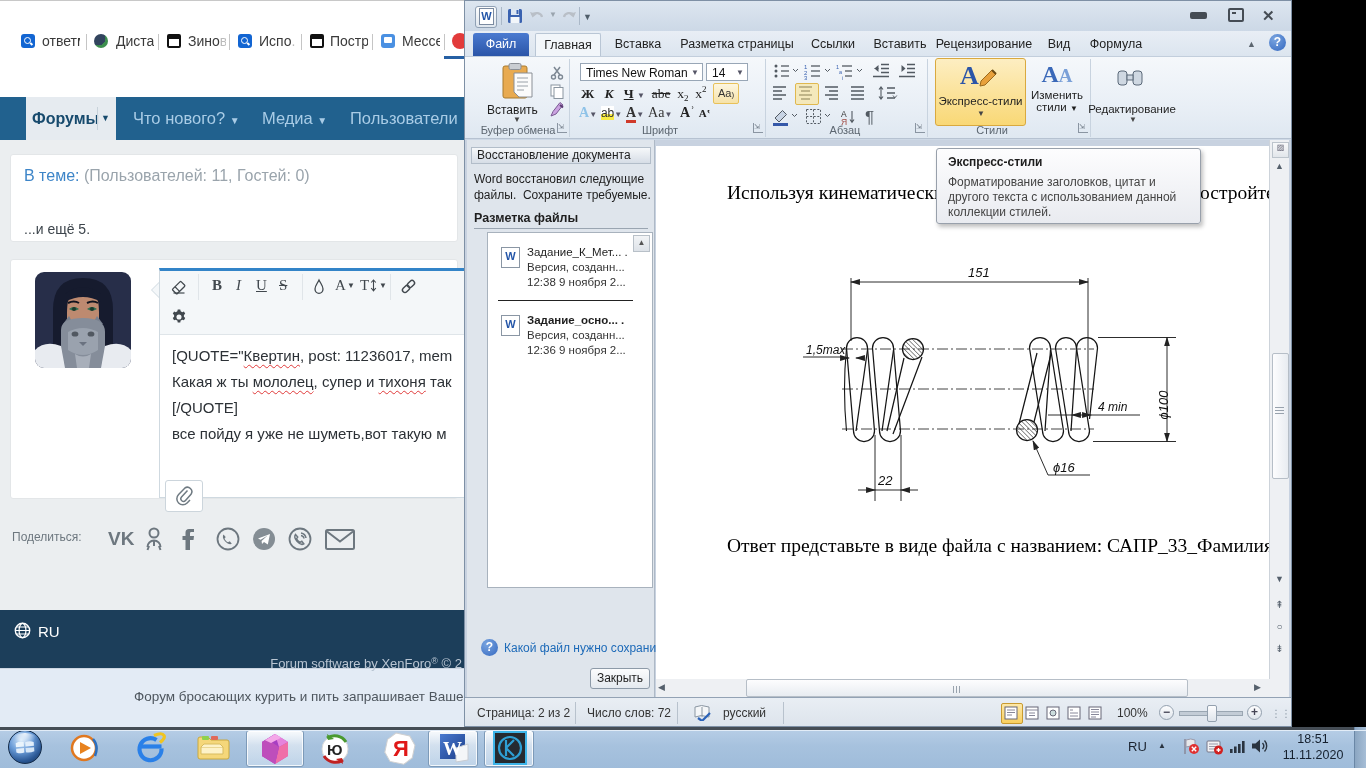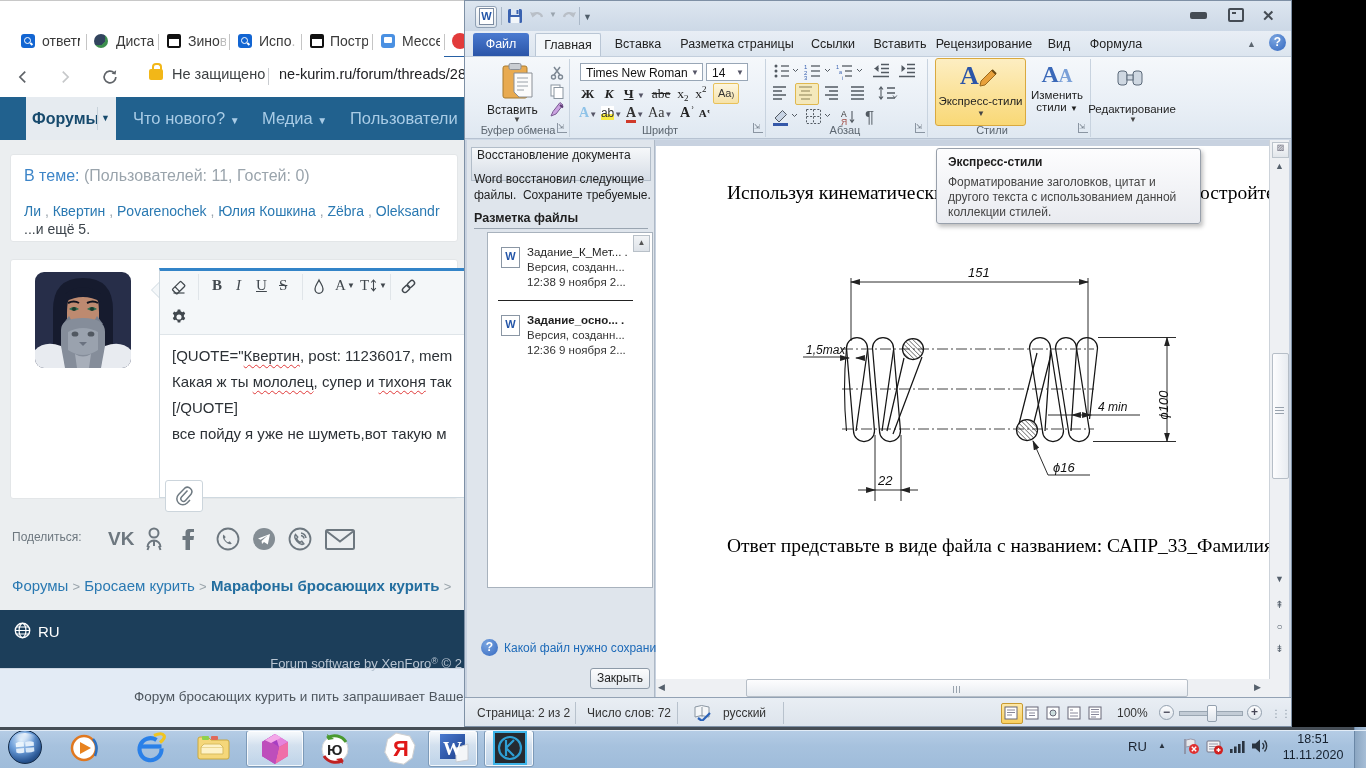--- a/index.html
+++ b/index.html
@@ -73,50 +73,32 @@
   <div class="tabsep" style="left:301px;"></div>
   <div class="fav favw" style="left:310px;"></div>
       <div class="tab" style="left:330px;">Постр</div>
   <div class="tabsep" style="left:372px;"></div>
   <div class="fav favm" style="left:381px;"></div>
       <div class="tab" style="left:402px;">Мессе</div>
   <div class="tabsep" style="left:444px;"></div>
   <div class="fav" style="left:452px;width:16px;height:16px;border-radius:50%;background:#e23b3b;top:32px;"></div>
   <div style="position:absolute;left:444px;top:55px;width:22px;height:3px;background:#2660a4;"></div>
  </div>
- <div id="addr">
-  <svg style="position:absolute;left:15px;top:12px;" width="16" height="16" viewBox="0 0 18 18">
-        <path d="M11.5 3 L5.5 9 L11.5 15" stroke="#5f6368" stroke-width="1.9" fill="none"></path>
-      </svg>
-  <svg style="position:absolute;left:57px;top:12px;" width="16" height="16" viewBox="0 0 18 18">
-        <path d="M6.5 3 L12.5 9 L6.5 15" stroke="#c6c8ca" stroke-width="1.9" fill="none"></path>
-      </svg>
-  <svg style="position:absolute;left:101px;top:11px;" width="18" height="18" viewBox="0 0 20 20">
-        <path d="M16.5 10 a6.5 6.5 0 1 1 -1.9-4.6" stroke="#5f6368" stroke-width="1.9" fill="none"></path>
-        <path d="M16.8 2.5 L16.3 7.2 L11.8 6.4 Z" fill="#5f6368"></path>
-      </svg>
-  <div style="position:absolute;left:149px;top:12px;width:14px;height:11px;background:#f2b718;border-radius:2px;"></div>
-  <div style="position:absolute;left:152px;top:6px;width:6px;height:7px;border:2px solid #f2b718;border-bottom:none;border-radius:4px 4px 0 0;"></div>
-  <div style="position:absolute;left:172px;top:9px;font-size:14.5px;color:#3c4043;">Не защищено</div>
-  <div style="position:absolute;left:268px;top:11px;width:1px;height:17px;background:#c9ccd0;"></div>
-  <div style="position:absolute;left:279px;top:9px;font-size:14.5px;color:#202124;white-space:nowrap;">ne-kurim.ru/forum/threads/28</div>
- </div>
  <div id="navbar">
   <div style="position:absolute;left:26px;top:0;width:90px;height:43px;background:#e6ebf0;"></div>
   <div class="navitem" style="left:32px;color:#174a6d;font-weight:bold;font-size:16px;">Форумы</div>
   <div class="navitem" style="left:101px;color:#174a6d;font-size:9px;">▼</div>
   <div style="position:absolute;left:97px;top:10px;width:1px;height:23px;background:#c8d2da;"></div>
   <div class="navitem" style="left:133px;">Что нового? <span style="font-size:10px;">▼</span></div>
   <div class="navitem" style="left:262px;">Медиа <span style="font-size:10px;">▼</span></div>
   <div class="navitem" style="left:350px;">Пользователи <span style="font-size:10px;">▼</span></div>
  </div>
  <div id="content">
   <div class="card" style="left:10px;top:14px;width:446px;height:86px;">
    <div style="position:absolute;left:13px;top:12px;font-size:16px;color:#9aa4ac;"><span style="color:#3d85c8;">В теме:</span> (Пользователей: 11, Гостей: 0)</div>
-   <div style="position:absolute;left:13px;top:48px;font-size:14px;color:#2a79b2;white-space:nowrap;">Ли <span style="color:#9aa4ac;">,</span> Квертин <span style="color:#9aa4ac;">,</span> Povarenochek <span style="color:#9aa4ac;">,</span> Юлия Кошкина <span style="color:#9aa4ac;">,</span> Zëbra <span style="color:#9aa4ac;">,</span> Oleksandr</div>
    <div style="position:absolute;left:13px;top:66px;font-size:14px;color:#3c444b;">...и ещё 5.</div>
   </div>
   <div class="card" style="left:10px;top:119px;width:446px;height:238px;">
 
    <svg style="position:absolute;left:24px;top:12px;border-radius:9px;" width="96" height="96" viewBox="0 0 96 96">
     <rect width="96" height="96" fill="#272e49"></rect>
     <path d="M18 96 V38 Q18 6 48 6 Q78 6 78 38 V96 Z" fill="#161b2e"></path>
     <path d="M32 40 Q32 16 48 16 Q64 16 64 40 L64 58 H32 Z" fill="#bd8a70"></path>
     <path d="M30 22 Q48 8 66 22 L66 30 Q48 20 30 30 Z" fill="#161b2e"></path>
     <path d="M34 37 q5 -4 10 0 q-5 3 -10 0 Z" fill="#2e6e52"></path>
@@ -191,21 +173,20 @@
    <path d="M86 3 h-5 a3.5 3.5 0 0 0 -3.5 3.5 V10 h-3 v4 h3 v10 h4.5 V14 h3.5 l.5 -4 h-4 V7.3 a1.3 1.3 0 0 1 1.3 -1.3 H86 Z" fill="#6d777f" stroke="none"></path>
    <circle cx="120" cy="13" r="10.5" stroke-width="1.8"></circle>
         <path d="M115.5 8.5 c-1 1.5 -1 4 1.5 6.8 c2.5 2.8 5.3 3.5 6.8 2.5 l-2 -2.5 l-1.8 1 c-1.5 -.8 -2.8 -2 -3.5 -3.6 l1.2 -1.7 Z" fill="#6d777f" stroke="none"></path>
    <circle cx="156" cy="13" r="11" fill="#848d94" stroke="none"></circle>
         <path d="M150 12.5 l12 -4.5 l-2.2 10.5 l-3.8 -2.5 l-2 2 l-.4 -3 l6 -5.5 l-7 4.2 Z" fill="#fff" stroke="none"></path>
    <circle cx="192" cy="13" r="10.5" stroke-width="1.8"></circle>
         <path d="M187.5 8.5 c-1 1.5 -1 4 1.5 6.8 c2.5 2.8 5.3 3.5 6.8 2.5 l-2 -2.5 l-1.8 1 c-1.5 -.8 -2.8 -2 -3.5 -3.6 l1.2 -1.7 Z M193 7 a6 6 0 0 1 5 5 M193 9.5 a3.5 3.5 0 0 1 3 3" fill="none" stroke-width="1.5"></path>
    <rect x="218" y="4" width="28" height="19" rx="1.5" stroke-width="2"></rect>
         <path d="M219 5.5 l13 10 l13 -10" stroke-width="2"></path>
   </svg>
-  <div style="position:absolute;left:12px;top:437px;font-size:15px;color:#2a79b2;white-space:nowrap;">Форумы <span style="color:#9aa4ab;font-size:13px;">&gt;</span> Бросаем курить <span style="color:#9aa4ab;font-size:13px;">&gt;</span> <b style="color:#236e9f;">Марафоны бросающих курить</b> <span style="color:#9aa4ab;font-size:13px;">&gt;</span></div>
  </div>
  <div id="footerN">
   <svg style="position:absolute;left:14px;top:12px;" width="17" height="17" viewBox="0 0 17 17">
         <circle cx="8.5" cy="8.5" r="7.2" stroke="#fff" stroke-width="1.4" fill="none"></circle>
         <ellipse cx="8.5" cy="8.5" rx="3.4" ry="7.2" stroke="#fff" stroke-width="1.2" fill="none"></ellipse>
         <path d="M1.5 8.5 h14 M2.5 5 h12 M2.5 12 h12" stroke="#fff" stroke-width="1.2"></path>
       </svg>
   <div style="position:absolute;left:38px;top:13px;font-size:15px;color:#fff;">RU</div>
  </div>
  <div id="footerL">
@@ -397,21 +378,21 @@
   <svg style="position:absolute;left:652px;top:10px;" width="26" height="22" viewBox="0 0 26 22">
         <rect x="1" y="4" width="9" height="14" rx="3" fill="#cfd8e2" stroke="#5a6878"></rect>
         <rect x="16" y="4" width="9" height="14" rx="3" fill="#cfd8e2" stroke="#5a6878"></rect>
         <rect x="10" y="8" width="6" height="5" fill="#cfd8e2" stroke="#5a6878"></rect>
       </svg>
   <div style="position:absolute;left:622px;top:46px;width:90px;text-align:center;font-size:11.5px;color:#1e1e1e;">Редактирование</div>
   <div style="position:absolute;left:664px;top:58px;font-size:8px;color:#444;">▼</div>
  </div>
  <div id="wmain">
   <div id="taskpane">
-   <div style="position:absolute;left:4px;top:7px;width:180px;height:34px;background:linear-gradient(#f6f8fa,#d6dde6);border:1px solid #b2bdc9;box-sizing:border-box;font-size:12px;color:#1e1e1e;line-height:15px;padding-left:5px;">Восстановление документа</div>
+   <div style="position:absolute;left:4px;top:7px;width:180px;height:17px;background:linear-gradient(#f6f8fa,#d6dde6);border:1px solid #b2bdc9;box-sizing:border-box;font-size:12px;color:#1e1e1e;line-height:15px;padding-left:5px;">Восстановление документа</div>
    <div style="position:absolute;left:7px;top:31px;font-size:12px;color:#1e1e1e;line-height:16px;white-space:nowrap;">Word восстановил следующие<br>файлы.&nbsp; Сохраните требуемые.</div>
    <div style="position:absolute;left:7px;top:71px;font-size:12.5px;font-weight:bold;color:#1e1e1e;">Разметка файлы</div>
    <div style="position:absolute;left:7px;top:88px;width:174px;height:1px;background:#9aa5b1;"></div>
    <div style="position:absolute;left:20px;top:92px;width:166px;height:356px;background:#fff;border:1px solid #a8b2bd;box-sizing:border-box;">
     <div style="position:absolute;right:2px;top:2px;width:15px;height:15px;background:linear-gradient(#f2f4f6,#dde2e8);border:1px solid #b8c0c8;text-align:center;font-size:8px;color:#555;line-height:14px;">▲</div>
     <div class="wicon" style="left:13px;top:14px;"></div>
     <div style="position:absolute;left:39px;top:12px;font-size:11.5px;color:#1e1e1e;line-height:15px;">Задание_К_Мет... .<br><span style="color:#333;">Версия, созданн...</span><br><span style="color:#333;">12:38 9 ноября 2...</span></div>
     <div style="position:absolute;left:10px;top:67px;width:135px;height:1px;background:#222;"></div>
     <div class="wicon" style="left:13px;top:82px;"></div>
     <div style="position:absolute;left:39px;top:80px;font-size:11.5px;color:#1e1e1e;line-height:15px;"><b>Задание_осно... .</b><br><span style="color:#333;">Версия, созданн...</span><br><span style="color:#333;">12:36 9 ноября 2...</span></div>

